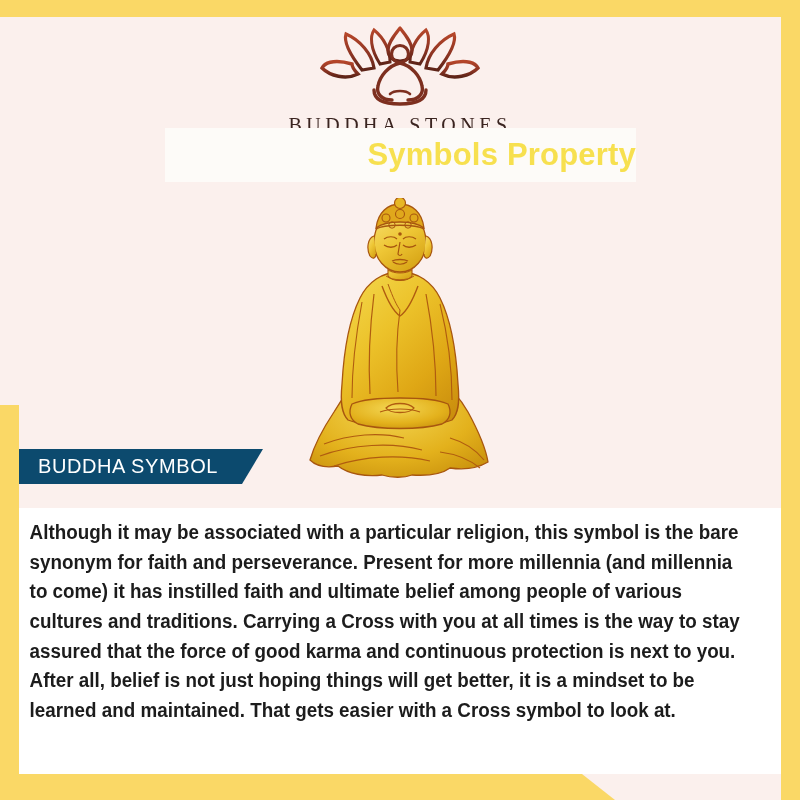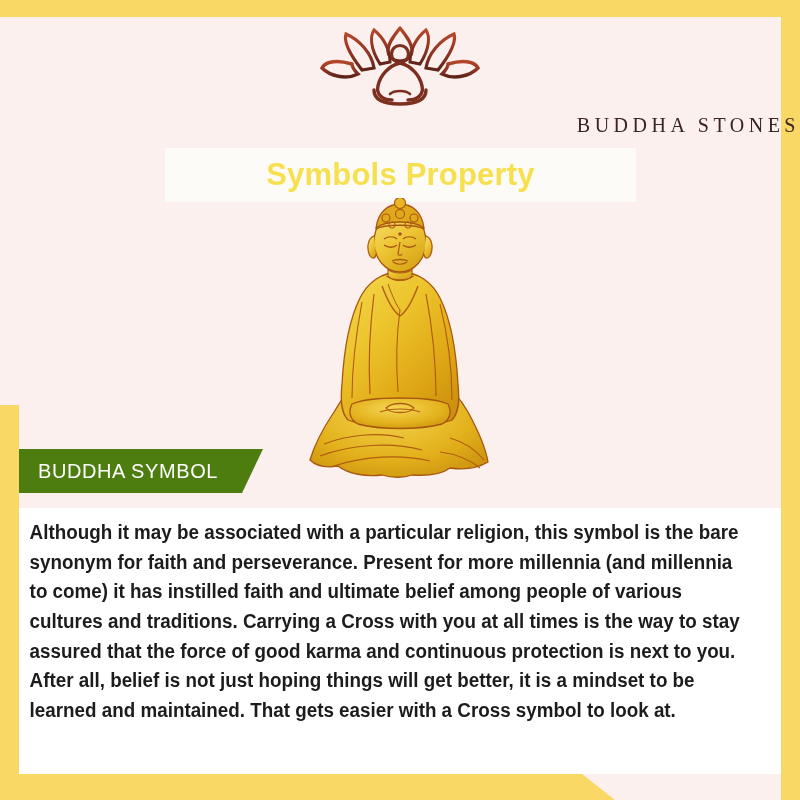--- a/index.html
+++ b/index.html
@@ -54,21 +54,21 @@
     background: #fad866;
     clip-path: polygon(0 0, 582px 0, 615px 100%, 0 100%);
   }
 
   
   .logo-block {
     position: absolute;
     left: 0;
     top: 24px;
     width: 800px;
-    text-align: right;
+    text-align: center;
   }
   .logo-mark {
     display: block;
     margin: 0 auto;
     width: 180px;
     height: 84px;
   }
   .logo-wordmark {
     display: block;
     margin: 6px auto 0;
@@ -76,27 +76,27 @@
     font-size: 20px;
     letter-spacing: 4.5px;
     color: #3a2420;
     font-weight: 400;
   }
 
   
   .title-band {
     position: absolute;
     left: 165px;
-    top: 148px;
+    top: 128px;
     width: 471px;
     height: 54px;
     background: #fdfbf8;
     display: flex;
     align-items: center;
-    justify-content: center;
+    justify-content: flex-end;
   }
   .title-text {
     font-size: 31px;
     font-weight: bold;
     color: #f7e04f;
     letter-spacing: 0.2px;
     white-space: nowrap;
   }
 
   
@@ -112,22 +112,22 @@
     width: 200px;
     height: 290px;
   }
 
   
   .ribbon {
     position: absolute;
     left: 19px;
     top: 449px;
     width: 244px;
-    height: 44px;
-    background: #4d7c0f;
+    height: 35px;
+    background: #0c4a6e;
     clip-path: polygon(0 0, 244px 0, 223px 100%, 0 100%);
     display: flex;
     align-items: center;
   }
   .ribbon-text {
     color: #ffffff;
     font-size: 20px;
     letter-spacing: 0.6px;
     padding-left: 19px;
     white-space: nowrap;

